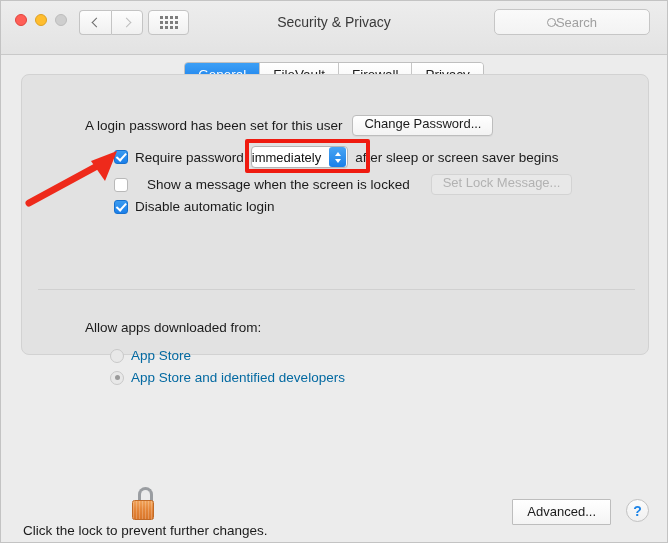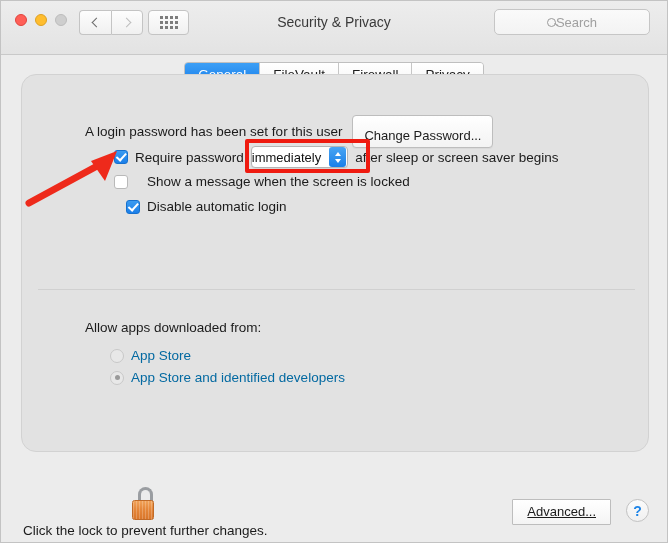--- a/index.html
+++ b/index.html
@@ -100,40 +100,40 @@
   .tab:last-child { border-right:none; }
   .tab.active {
     background:linear-gradient(to bottom,#3c9ff5,#1277e8);
     color:#fff;
   }
 
   
   .panel {
     position:absolute;
     left:20px; top:73px;
-    width:628px; height:378px;
+    width:628px; height:281px;
     background:#e2e2e2;
     border:1px solid #d2d2d2;
-    border-radius:15px;
+    border-radius:8px;
   }
 
   .row { position:absolute; display:flex; align-items:center; }
 
   #row-login   { left:63px; top:40px; gap:10px; }
   #row-require { left:92px; top:71px; gap:0px; }
   #row-message { left:92px; top:99px; gap:12px; }
-  #row-autolog { left:104px; top:124px; gap:0px; }
+  #row-autolog { left:92px; top:124px; gap:0px; }
 
   .lbl { font-size:13.5px; color:#1b1b1b; white-space:nowrap; }
 
   .btn {
     font-size:13px; color:#1b1b1b;
     background:linear-gradient(to bottom,#ffffff,#f3f3f3);
     border:1px solid #bdbdbd; border-radius:4px;
-    padding:12px 11px 4px;
+    padding:0 11px 4px;
     white-space:nowrap;
     box-shadow:0 1px 0 rgba(0,0,0,.04);
   }
   .btn.disabled { color:#b2b2b2; background:#e8e8e8; border-color:#d3d3d3; box-shadow:none; }
 
   
   .cb {
     width:14px; height:14px; border-radius:3px;
     display:inline-flex; align-items:center; justify-content:center;
     flex:none;
@@ -220,21 +220,20 @@
     background:repeating-linear-gradient(to right, rgba(255,255,255,.22) 0 1px, rgba(0,0,0,0) 1px 3px);
   }
   .locktext { font-size:13.5px; color:#1b1b1b; }
 
   .advbtn {
     position:absolute; right:56px; top:498px;
     font-size:13px; color:#1b1b1b;
     background:linear-gradient(to bottom,#ffffff,#f4f4f4);
     border:1px solid #bdbdbd; border-radius:1px;
     padding:4px 14px 5px;
-    text-decoration:underline;
   }
   .helpbtn {
     position:absolute; right:18px; top:498px;
     width:23px; height:23px; border-radius:50%;
     background:linear-gradient(to bottom,#fbfbfb,#f0f0f0);
     border:1px solid #c2c2c2;
     display:flex; align-items:center; justify-content:center;
     font-size:14px; color:#1c84e8; font-weight:bold;
   }
 
@@ -316,20 +315,21 @@
           </span>
         </span>
         <span class="hilite"></span>
       </span>
       <span class="lbl">after sleep or screen saver begins</span>
     </div>
 
     <div class="row" id="row-message">
       <span class="cb off"></span>
       <span class="lbl">Show a message when the screen is locked</span>
+      <button class="btn disabled" style="margin-left:9px;">Set Lock Message...</button>
     </div>
 
     <div class="row" id="row-autolog">
       <span class="cb on"></span>
       <span class="lbl">Disable automatic login</span>
     </div>
 
     <div class="sep"></div>
 
     <div class="lbl" id="apps-title">Allow apps downloaded from:</div>

